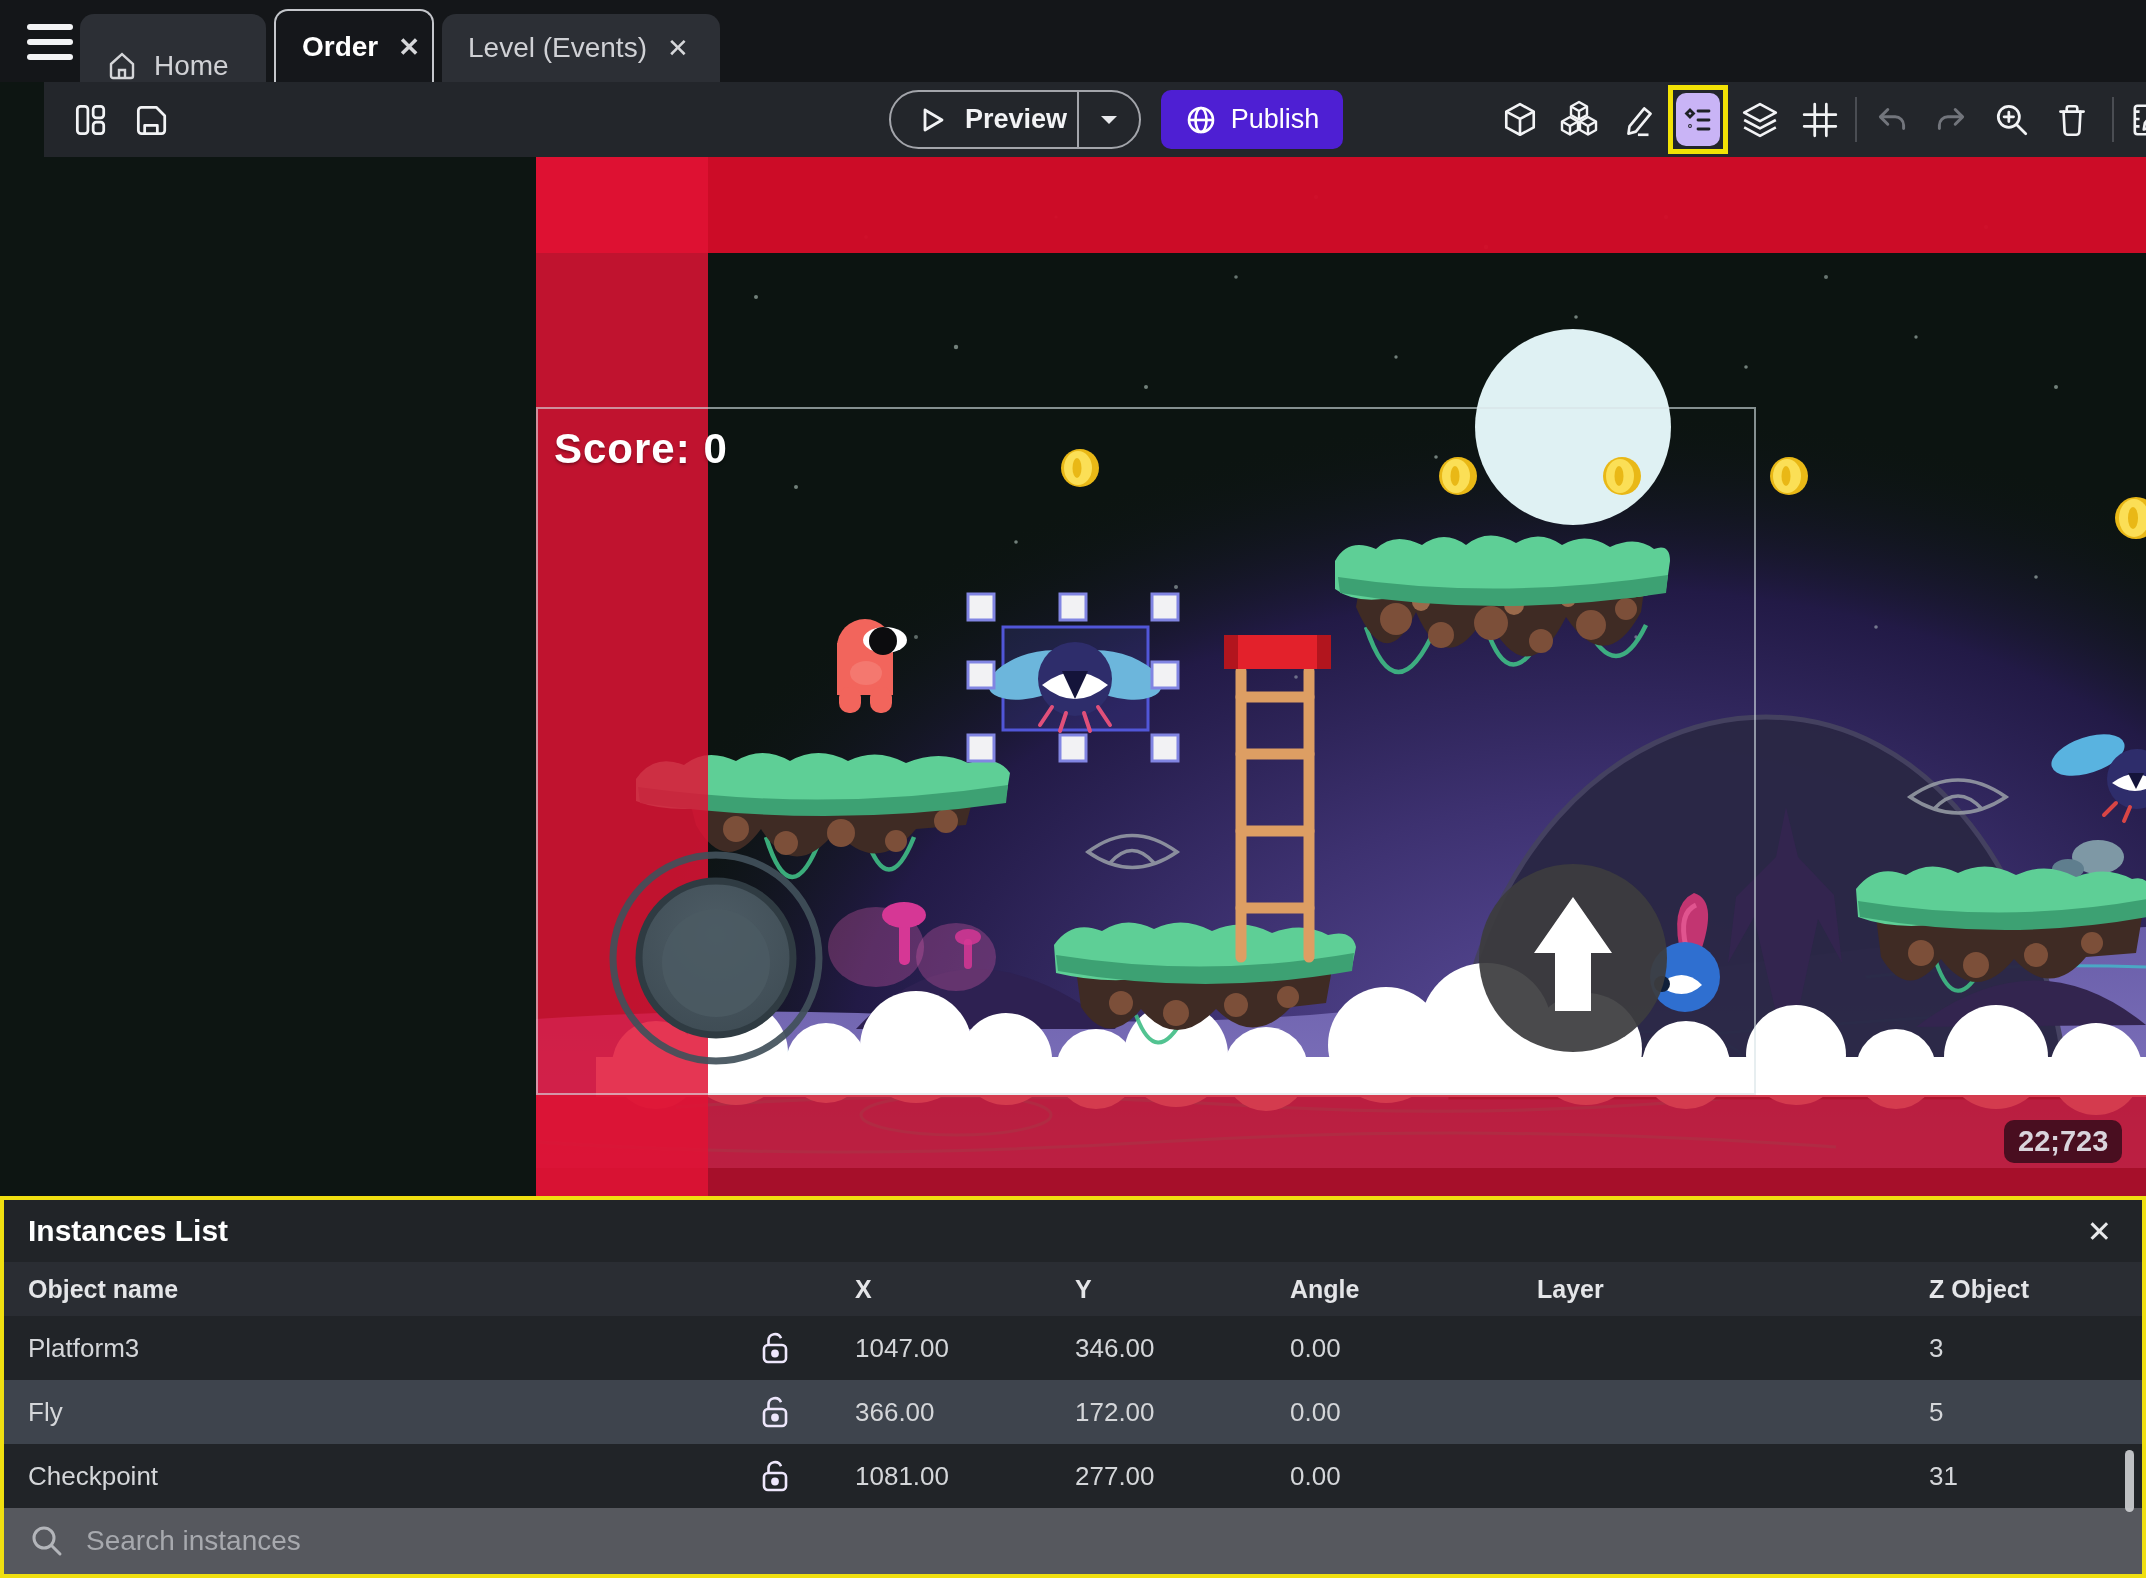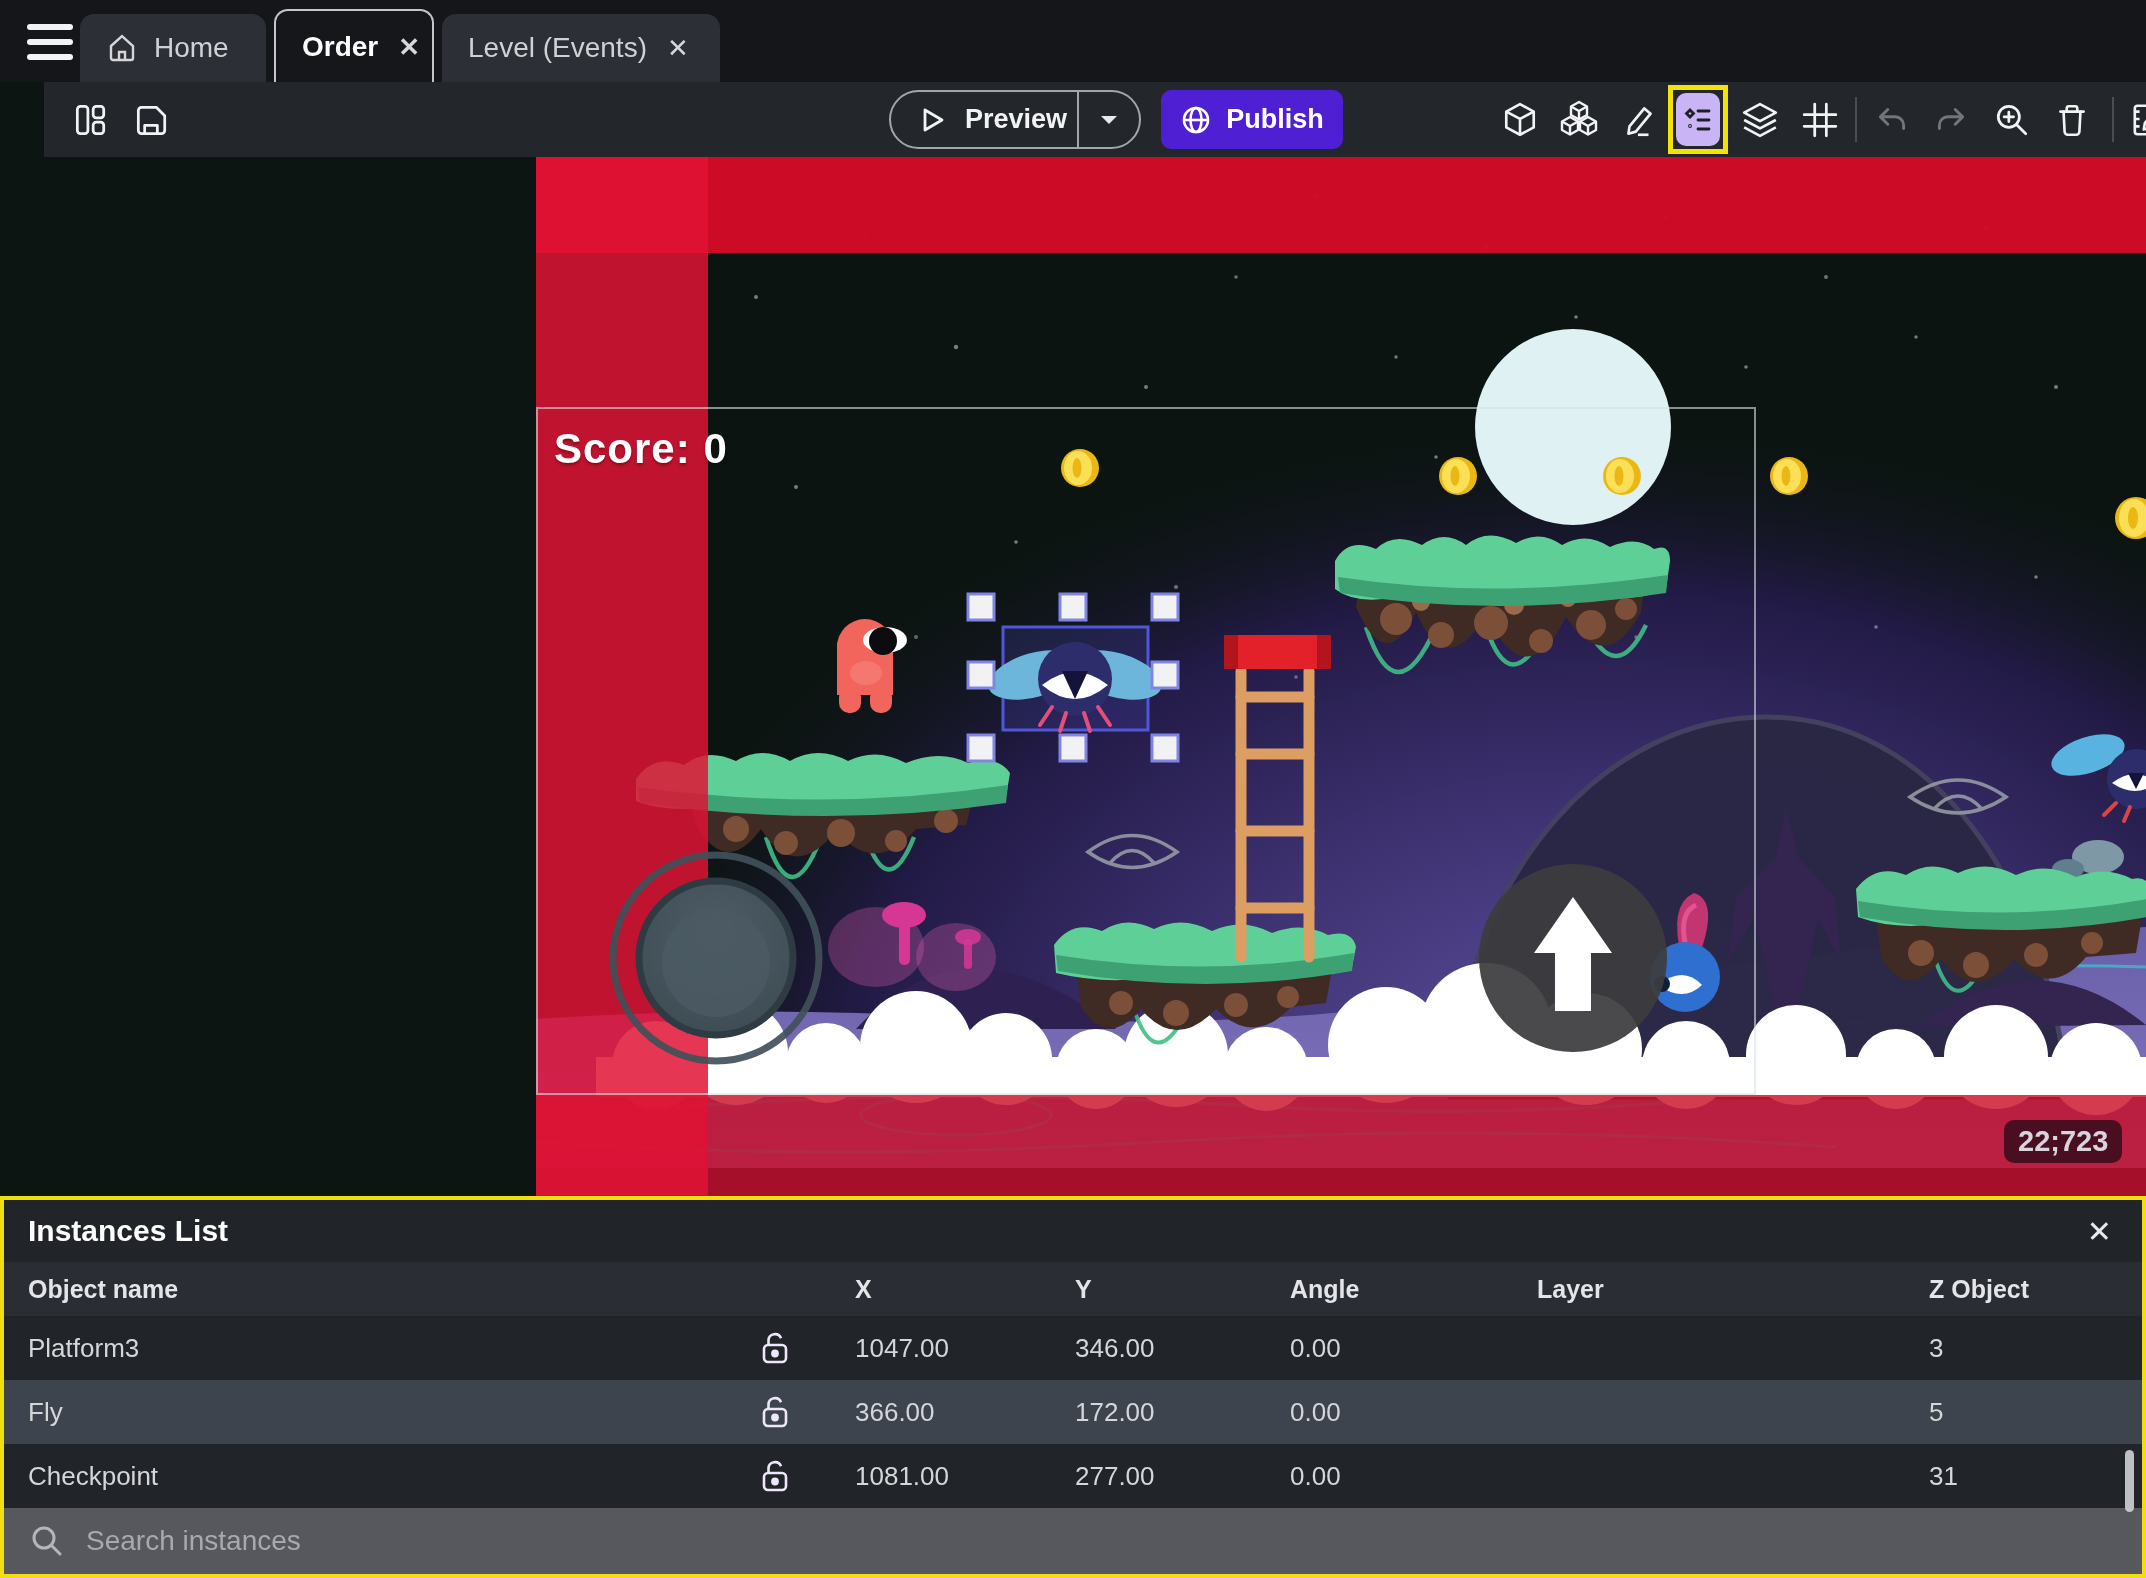--- a/index.html
+++ b/index.html
@@ -23,21 +23,21 @@
     display:flex; align-items:center; justify-content:center; }
   .tbsep { position:absolute; top:15px; width:2px; height:45px; background:#4a4d53; }
   .btn-preview { position:absolute; left:845px; top:8px; height:59px; width:252px;
     border:2px solid #a3a5ab; border-radius:30px; display:flex; align-items:center; color:#f2f3f5; }
   .btn-preview .main { flex:1; display:flex; align-items:center; gap:18px; padding-left:26px;
     font-size:27px; font-weight:bold; height:100%; }
   .btn-preview .dd { width:62px; height:100%; border-left:2px solid #a3a5ab; display:flex;
     align-items:center; justify-content:center; }
   .btn-publish { position:absolute; left:1117px; top:8px; height:59px; width:182px; background:#4e1fd3;
     border-radius:10px; display:flex; align-items:center; justify-content:center; gap:14px;
-    color:#ffffff; font-size:27px; font-weight:bold; }
+    color:#ffffff; font-size:27px; font-weight:normal; }
   .hl-icon { position:absolute; left:1624px; top:3px; width:60px; height:69px;
     border:5px solid #f2e205; display:flex; align-items:center; justify-content:center; }
   .hl-icon .pill { width:44px; height:53px; background:#c9b4f6; border-radius:10px;
     display:flex; align-items:center; justify-content:center; }
 
   
   .scene { position:absolute; left:536px; top:157px; width:1936px; height:1039px; overflow:hidden; }
   .score { position:absolute; left:18px; top:268px; color:#ffffff; font-size:42px; font-weight:bold;
     letter-spacing:1px; text-shadow:0 2px 3px rgba(0,0,0,.35); }
   .coordbadge { position:absolute; left:1468px; top:963px; background:#490e20; color:#d9d4dc;
@@ -70,21 +70,21 @@
 </style>
 </head>
 <body>
 
 <div class="tabbar">
   <div class="hamburger">
       <span></span>
       <span></span>
       <span></span>
     </div>
-  <div class="tab" style="left:80px; width:186px;">
+  <div class="tab" style="left:80px; width:186px;align-items:flex-end;">
     <svg width="32" height="32" viewBox="0 0 32 32" fill="none" stroke="#d5d6d9" stroke-width="2.4">
       <path d="M5 14 L16 4 L27 14 V26 a2 2 0 0 1 -2 2 H7 a2 2 0 0 1 -2 -2 Z"></path>
         <path d="M13 28 v-8 h6 v8"></path>
     </svg>
     <span>Home</span>
   </div>
   <div class="tab active" style="left:274px; width:160px;">
     <span>Order</span>
     <span class="closex">✕</span>
   </div>

